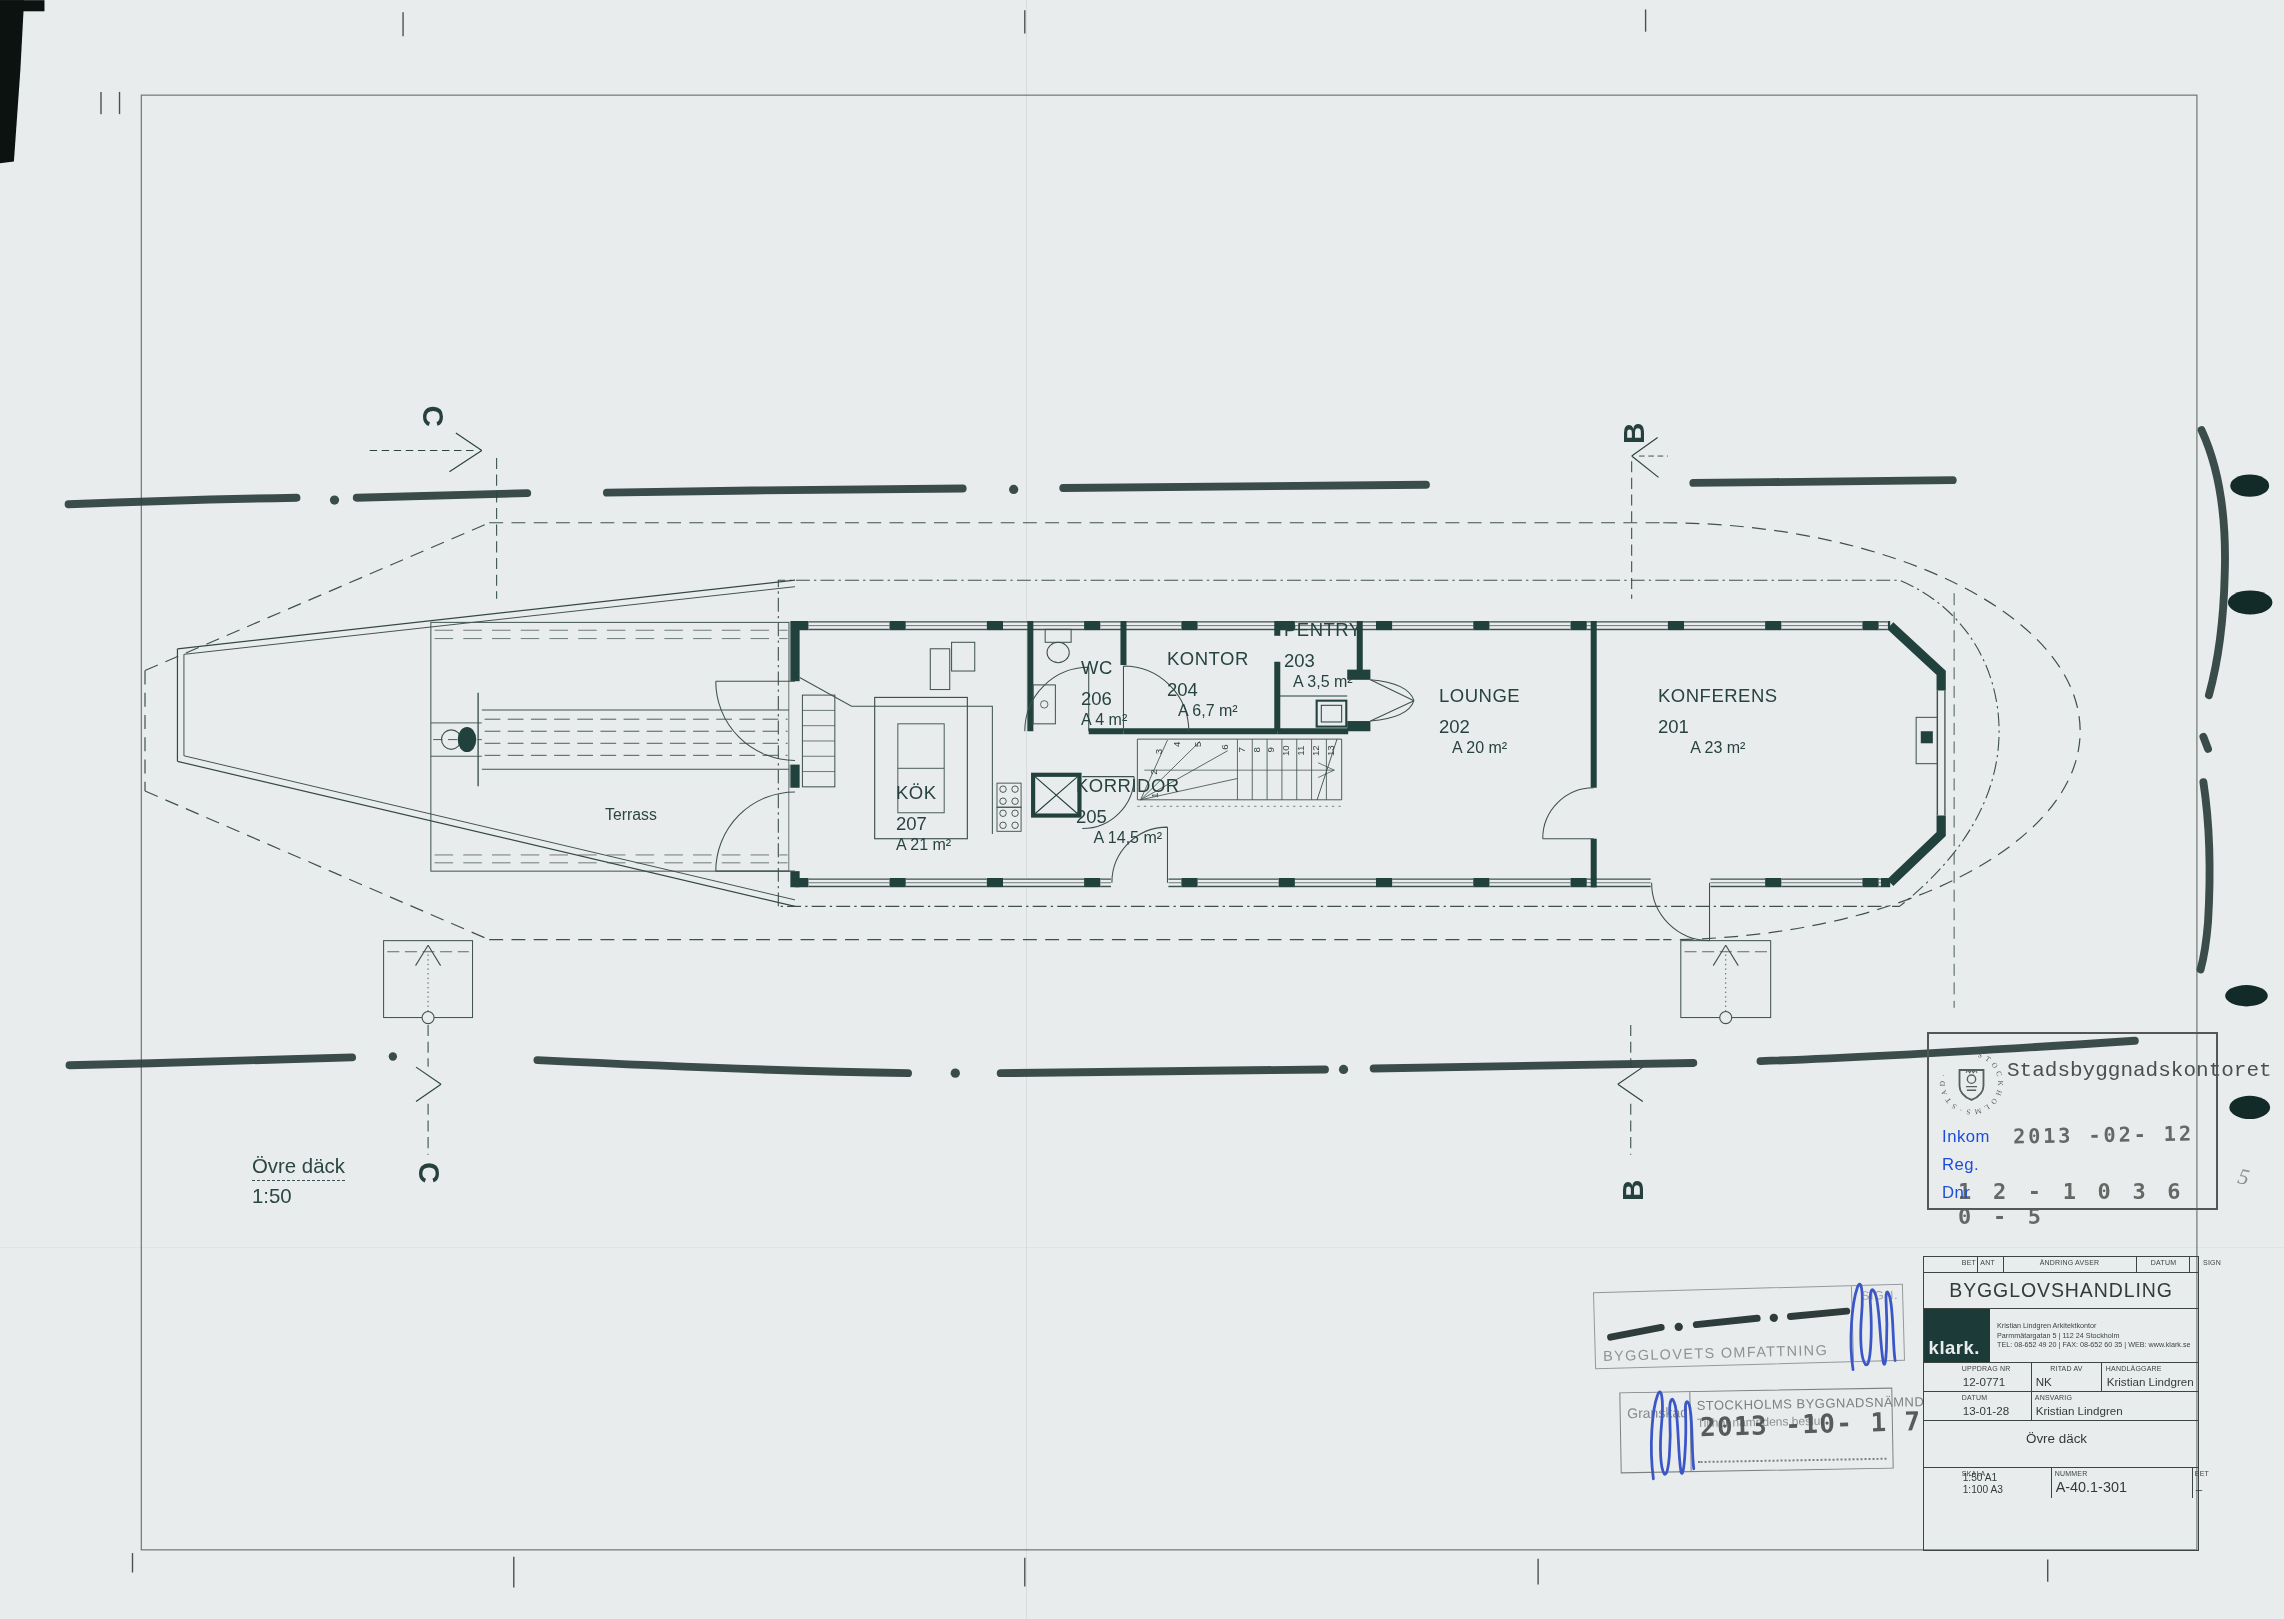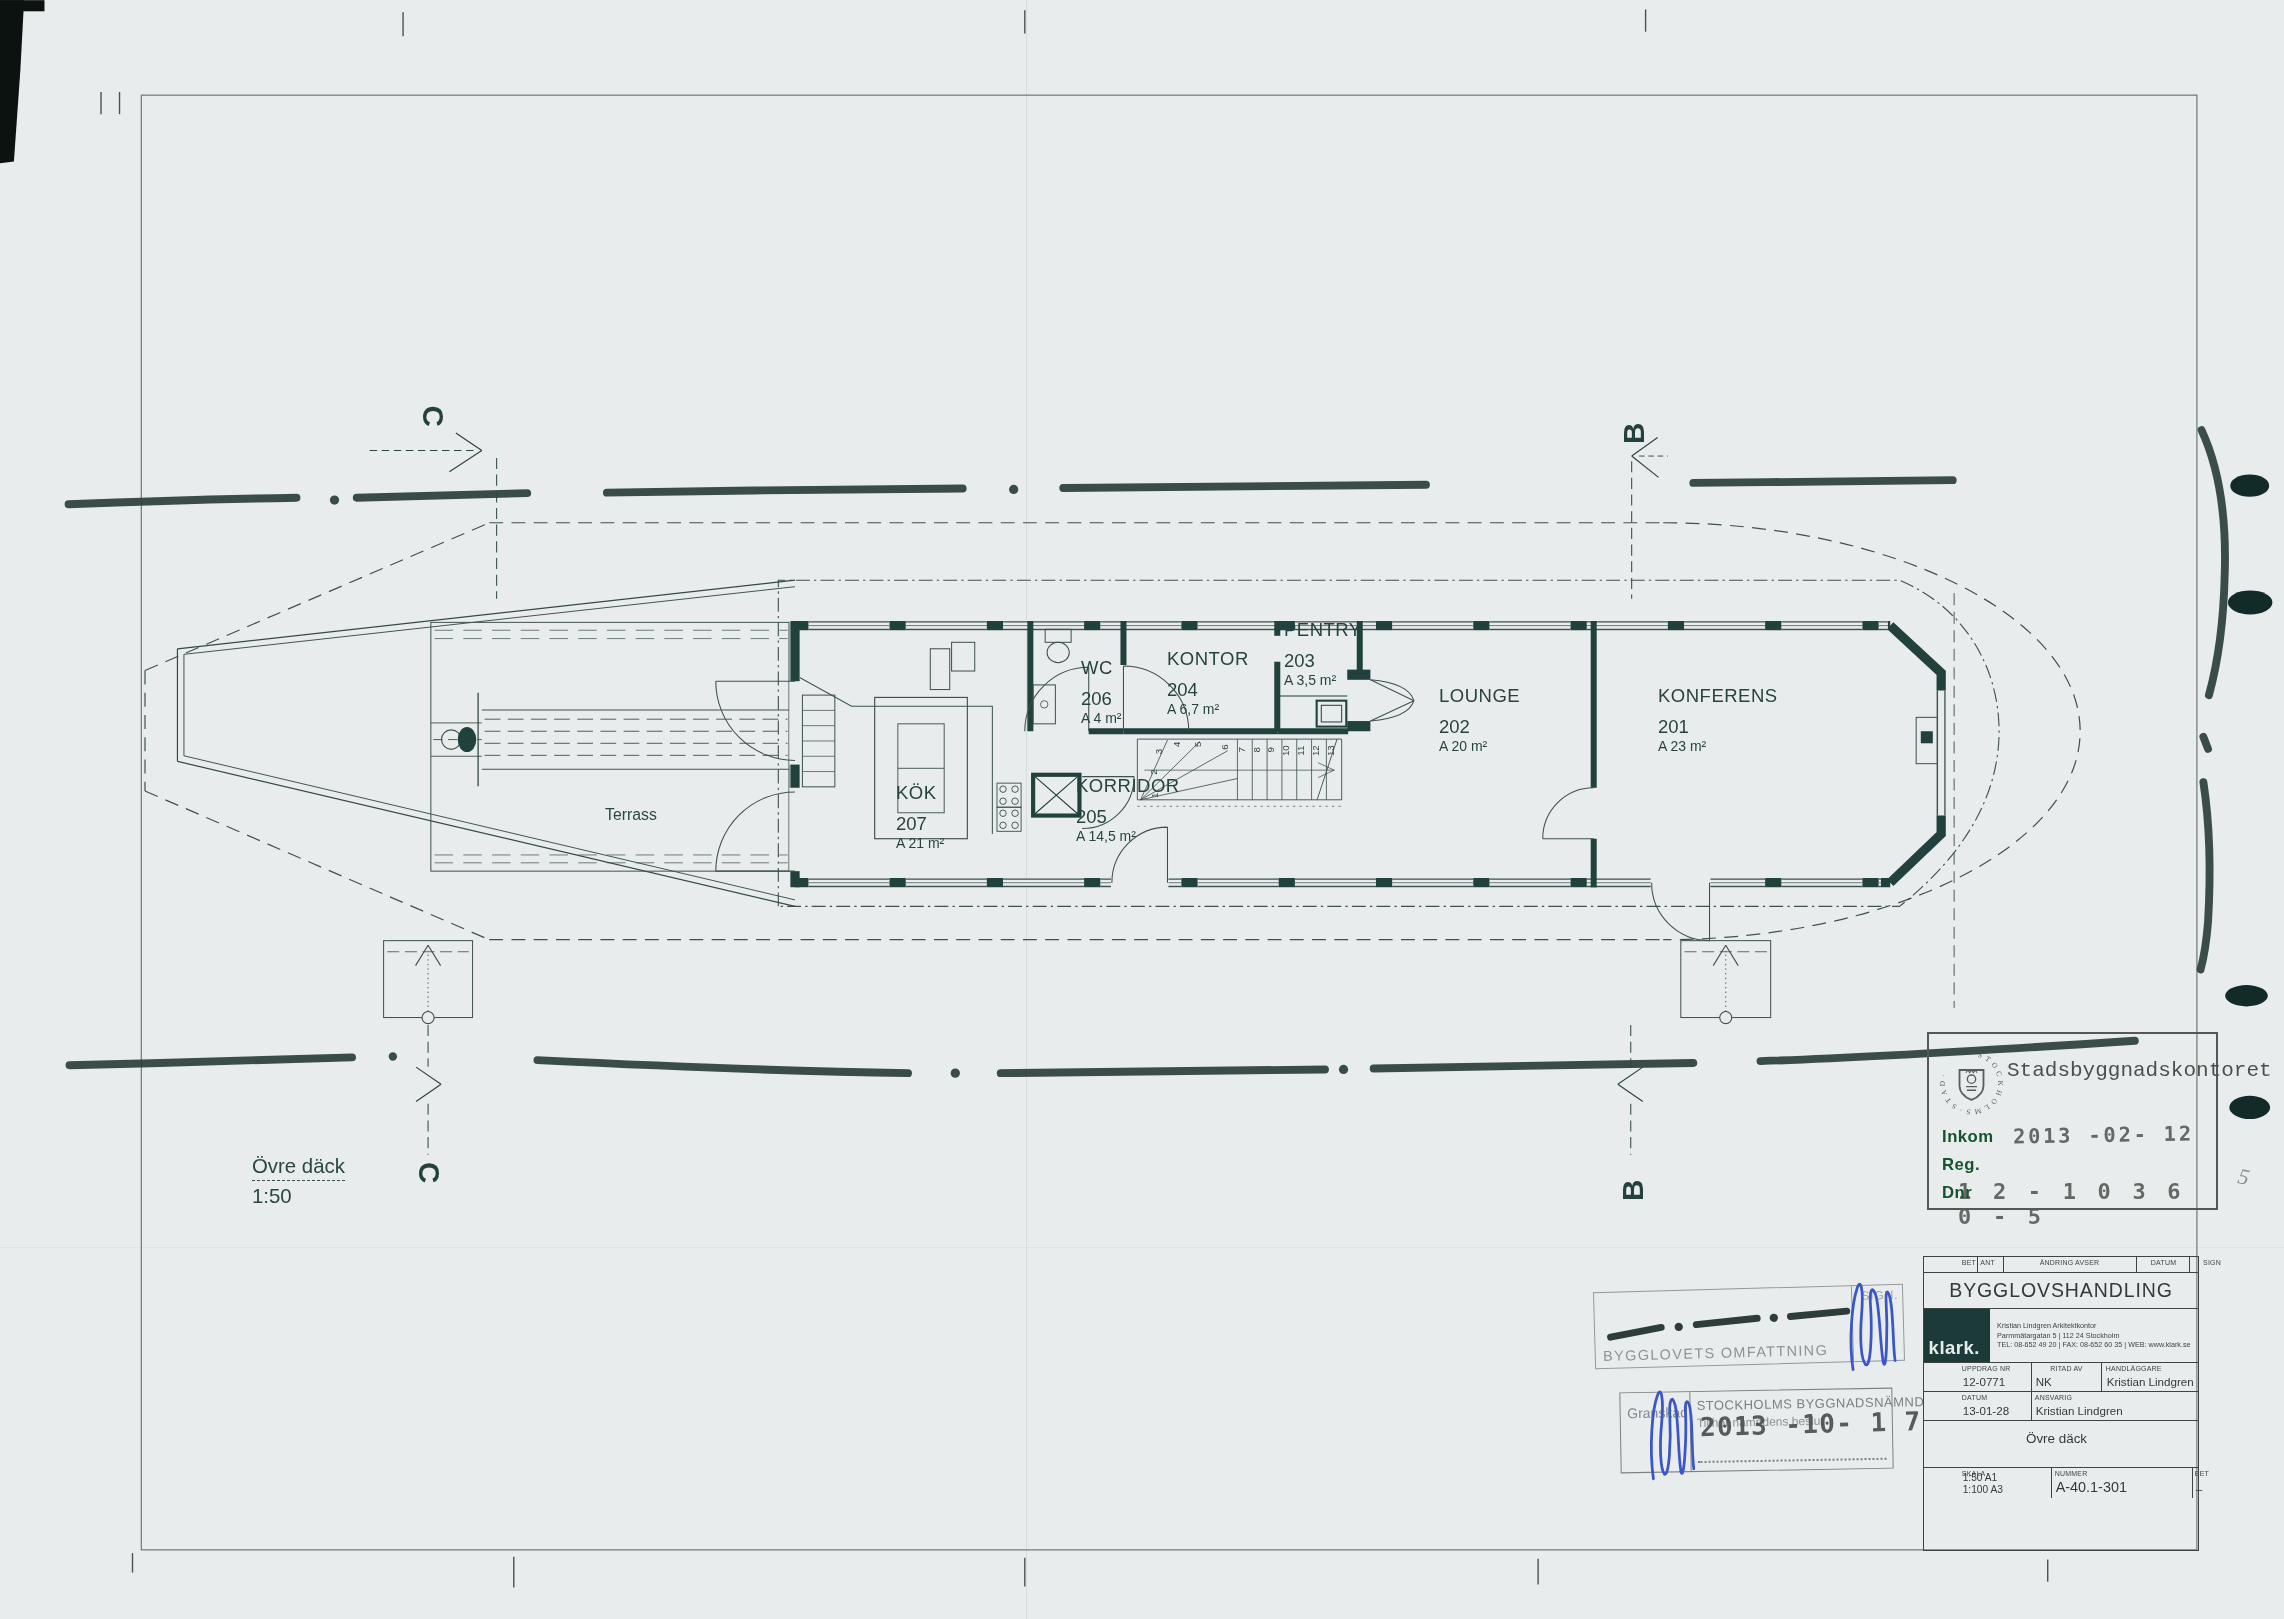--- a/index.html
+++ b/index.html
@@ -4,30 +4,30 @@
 <style>
   html,body{margin:0;padding:0;background:#d8dadb;}
   #sheet{position:relative;width:2284px;height:1620px;background:#e9eced;overflow:hidden;
          font-family:"Liberation Sans",sans-serif;color:#27433f;}
   svg{position:absolute;left:0;top:0;}
   .crease{position:absolute;pointer-events:none;}
   
   .rl{position:absolute;line-height:1.1;color:#27433f;}
   .rl .nm{display:block;font-size:18.5px;letter-spacing:0.5px;white-space:nowrap;}
   .rl .no{display:block;font-size:18.5px;margin-top:11px;}
-  .rl .ar{display:block;font-size:14px;margin-top:1.4px;white-space:nowrap;}
+  .rl .ar{display:block;font-size:16px;margin-top:1.4px;white-space:nowrap;text-align:center;}
   .single{position:absolute;font-size:15.8px;color:#2c4743;}
   
   #scalelbl{position:absolute;left:252px;top:1155px;color:#2c4743;}
   #scalelbl .t{font-size:20.4px;border-bottom:1.4px dashed #3c4f4c;padding-bottom:1.9px;display:inline-block;}
   #scalelbl .s{font-size:20.4px;margin-top:3.7px;display:block;}
   
   #sbk{position:absolute;left:1927px;top:1032px;width:287px;height:174px;border:2.8px solid #535855;}
   #sbk .title{position:absolute;left:78px;top:25px;font-family:Liberation Mono, monospace;font-size:21px;color:#4a504c;}
-  #sbk .lab{position:absolute;font-size:16.7px;color:#14532d;font-weight:bold;letter-spacing:0.5px;}
+  #sbk .lab{position:absolute;font-size:16.7px;color:#1d4ed8;font-weight:normal;letter-spacing:0.5px;}
   #sbk .dt{position:absolute;font-family:"DejaVu Sans Mono",monospace;font-weight:bold;color:#565b58;opacity:.9;}
   #hand5{position:absolute;left:2238px;top:1164px;font-family:"Liberation Serif",serif;font-style:italic;
          font-size:22px;color:#8b918f;transform:rotate(12deg);}
   
   #scope{position:absolute;left:1594px;top:1288px;width:308px;height:75px;border:1.9px solid #95989a;
          transform:rotate(-1.6deg);}
   #scope .txt{position:absolute;left:7.4px;bottom:3.7px;font-size:14.4px;color:#8f9294;letter-spacing:1.4px;}
   #scope .sig{position:absolute;right:3.7px;top:2.8px;font-size:12px;color:#9aa0a0;letter-spacing:0.9px;}
   #scope .div{position:absolute;right:50px;top:0;bottom:0;border-left:1.4px solid #95989a;}
   

